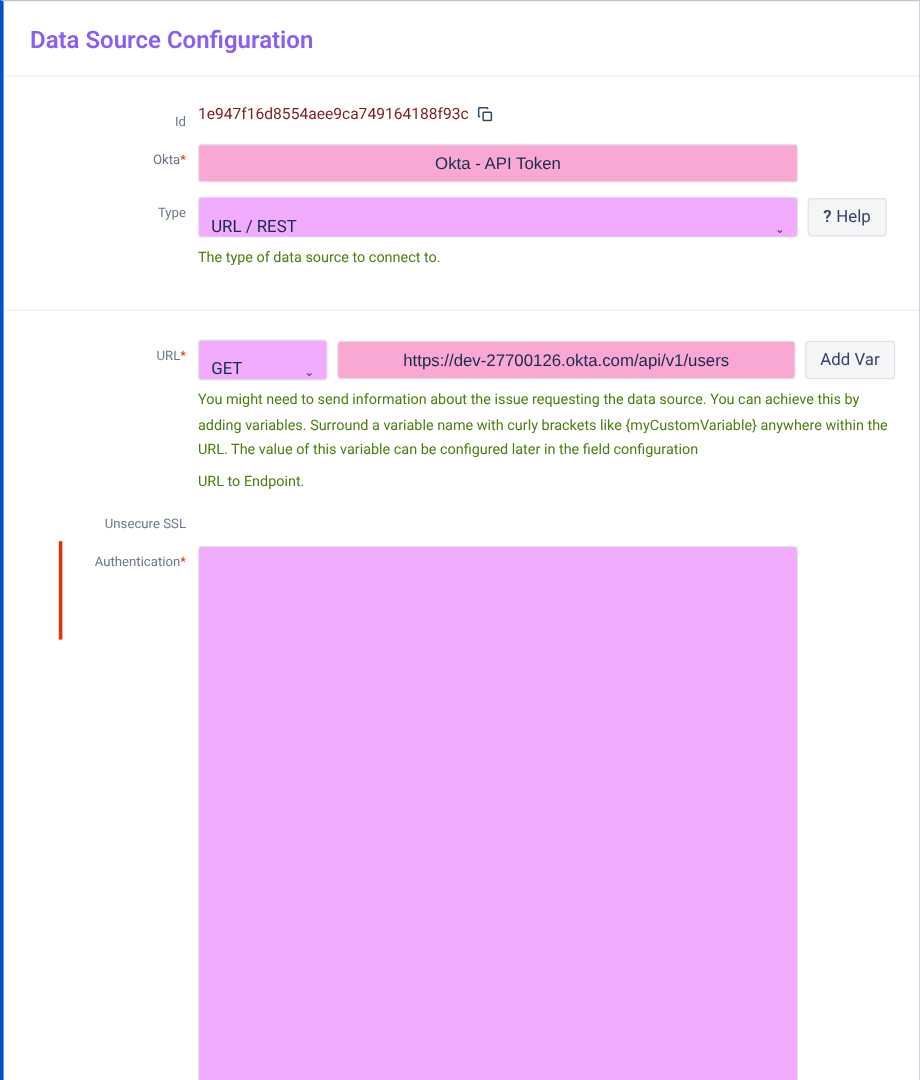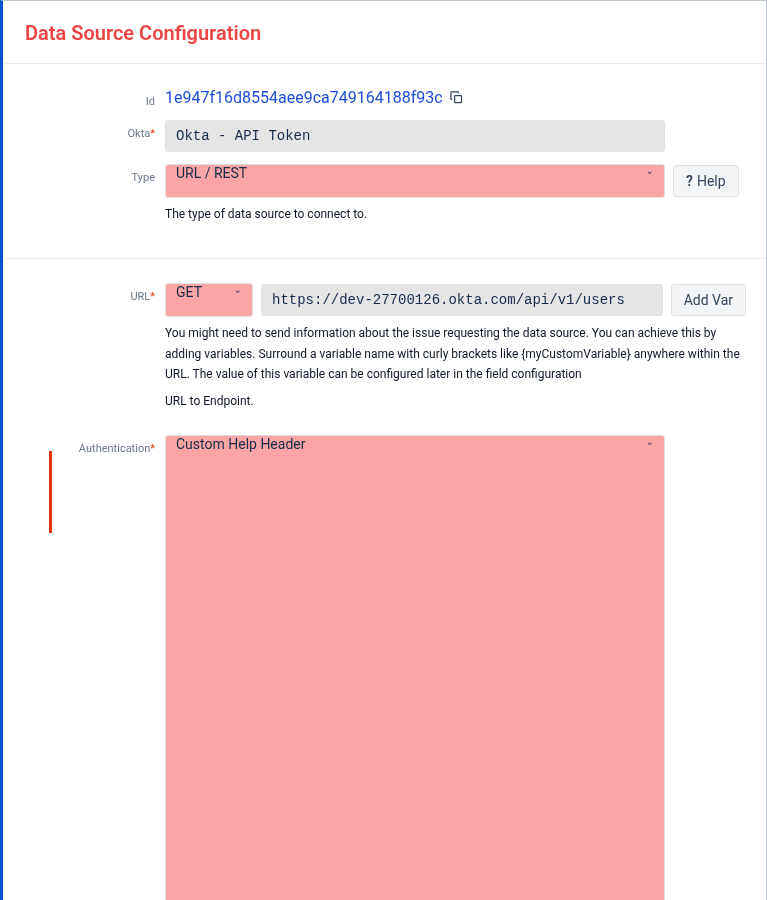--- a/index.html
+++ b/index.html
@@ -18,21 +18,21 @@
       width: 767px;
       height: 900px;
       overflow: hidden;
     }
     .container {
       padding: 20px 20px 20px 22px;
     }
     h2.page-title {
       font-size: 20px;
       font-weight: 600;
-      color: #ef4444;
+      color: #8b5cf6;
       margin-bottom: 18px;
     }
     hr.divider {
       border: none;
       border-top: 1px solid #ebecf0;
       margin: 0 -20px;
     }
     .form-section {
       padding: 24px 0 22px 0;
     }
@@ -59,50 +59,51 @@
       display: flex;
       flex-direction: column;
       gap: 6px;
     }
     .input-line {
       display: flex;
       gap: 8px;
       align-items: center;
     }
     .help-text {
-      color: #0f172a;
+      color: #4d7c0f;
       font-size: 12px;
       line-height: 1.7;
       padding-right: 4px;
     }
     input[type="text"],
     input[type="password"] {
       height: 32px;
       border: 1px solid #dfe1e6;
       border-radius: 3px;
       padding: 0 10px;
       font-size: 14px;
       color: #172b4d;
-      background: #e5e5e5;
-      font-family: Liberation Mono, monospace;
+      background: #f9a8d4;
+      font-family: Liberation Sans, sans-serif;
+      text-align: center;
     }
     input[type="text"]::placeholder,
     input[type="password"]::placeholder {
       color: #7a869a;
     }
     .select-button {
       height: 34px;
-      background: #fca5a5;
+      background: #f0abfc;
       border: 1px solid #dfe1e6;
       border-radius: 3px;
       padding: 0 10px;
       font-size: 14px;
       color: #172b4d;
       display: flex;
-      align-items: flex-start;
+      align-items: flex-end;
       justify-content: space-between;
       cursor: pointer;
       font-family: inherit;
     }
     .select-button.wide {
       flex: 1;
     }
     .chev {
       font-size: 10px;
       color: #344563;
@@ -115,22 +116,22 @@
       padding: 0 12px;
       font-size: 14px;
       color: #344563;
       cursor: pointer;
       display: inline-flex;
       align-items: center;
       gap: 4px;
       font-family: inherit;
     }
     .id-value {
-      color: #1d4ed8;
-      font-size: 16px;
+      color: #7f1d1d;
+      font-size: 13px;
       padding-top: 0;
       display: inline-flex;
       align-items: center;
       gap: 6px;
     }
     .copy-icn {
       width: 15px;
       height: 15px;
       cursor: pointer;
       color: #344563;
@@ -197,33 +198,34 @@
     </div>
   </div>
 
   <hr class="divider">
 
   <div class="form-section" style="position:relative">
     <div class="form-row">
       <div class="label-col"><span>URL</span><span class="req">*</span></div>
       <div class="input-col">
         <div class="input-line">
-          <div class="select-button" style="width:88px">
+          <div class="select-button" style="width:108px">
             <span>GET</span>
             <span class="chev">⌄</span>
           </div>
           <input type="text" style="flex: 1 1 0%; max-width: 404px;" value="https://dev-27700126.okta.com/api/v1/users">
           <button class="gray-btn">Add Var</button>
         </div>
         <div class="help-text">You might need to send information about the issue requesting the data source. You can achieve this by adding variables. Surround a variable name with curly brackets like {myCustomVariable} anywhere within the URL. The value of this variable can be configured later in the field configuration</div>
         <div class="help-text">URL to Endpoint.</div>
       </div>
     </div>
 
     <div class="form-row">
+      <div class="label-col">Unsecure SSL</div>
     </div>
 
     <div class="red-bar" style="top:192px;height:82px"></div>
 
     <div class="form-row" style="margin-bottom:10px">
       <div class="label-col"><span>Authentication</span><span class="req">*</span></div>
       <div class="input-col">
         <div class="select-button wide" style="width:500px;flex:0 0 500px">
           <span>Custom Help Header</span>
           <span class="chev">⌄</span>

